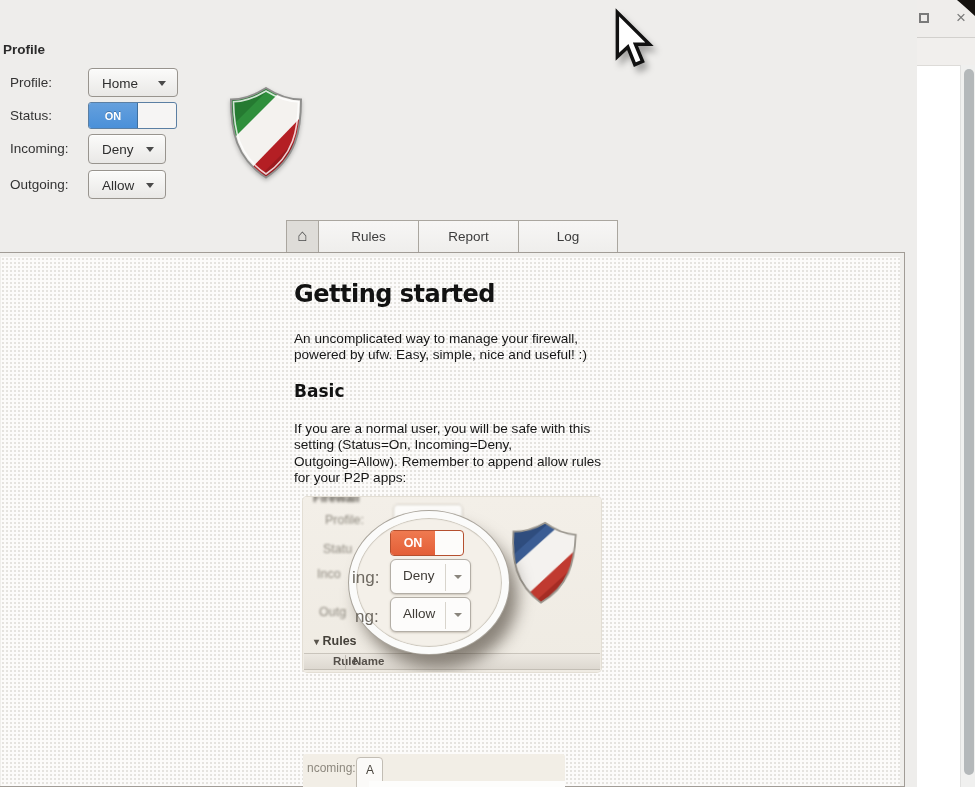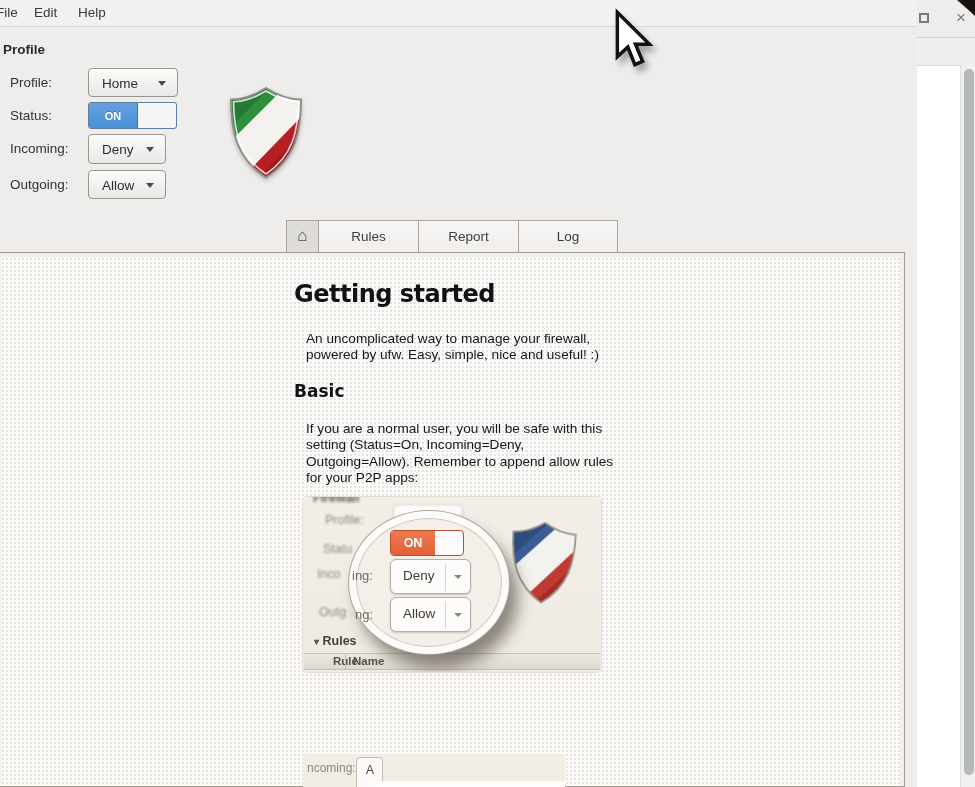--- a/index.html
+++ b/index.html
@@ -39,21 +39,21 @@
   .tab-home { left:286px; width:33px; background:#dedcd8; }
   .tab-home .home-glyph { font-size:17px; color:#4a4a4a; line-height:30px; }
   .tab-rules { left:318px; width:101px; }
   .tab-report { left:418px; width:101px; }
   .tab-log { left:518px; width:100px; }
 
   
   .content-frame { position:absolute; left:-2px; top:252px; width:907px; height:535px; border:1px solid #a19c96; background:#f0efec; }
   .content { position:absolute; left:2px; top:4px; width:899px; height:529px; background-color:#fcfbfa; background-image:radial-gradient(#e5e3df 0.9px, transparent 1px); background-size:4px 4px; overflow:hidden; }
   .h1 { position:absolute; left:294px; top:280px; font-family:"DejaVu Sans", sans-serif; font-size:24px; font-weight:bold; color:#121212; letter-spacing:-0.5px; }
-  .para { position:absolute; left:294px; width:315px; font-size:13.6px; line-height:16.3px; color:#161616;margin-left:12px; }
+  .para { position:absolute; left:294px; width:315px; font-size:13.6px; line-height:16.3px; color:#161616; }
   .p-intro { top:331px; }
   .h2 { position:absolute; left:294px; top:381px; font-family:"DejaVu Sans", sans-serif; font-size:17px; font-weight:bold; color:#121212; }
   .p-basic { top:421px; }
   .p-rename { top:709px; }
 
   
   .shot1 { position:absolute; left:303px; top:497px; width:298px; height:175px; background:linear-gradient(#f3efe8,#efebe3); border-radius:4px; overflow:hidden; box-shadow:0 0 0 1px #e3ded4; }
   .s1-blur { filter:blur(1px); }
   .s1-label { position:absolute; font-size:12.5px; color:#8d887e; }
   .s1-firewall { left:10px; top:-6px; font-weight:bold; color:#5a564e; filter:blur(1.4px); }
@@ -66,21 +66,21 @@
   .s1-col-sep { position:absolute; left:41px; top:1px; width:1px; height:14px; background:#c3beb5; }
   .loupe { position:absolute; left:46px; top:14px; width:160px; height:143px; border-radius:50%; background:#f4f0e9; border:7px solid #fbfbfa; box-shadow:0 0 0 1px #aaa59c, 0 0 1px 1px #c9c4ba inset, 9px 14px 16px rgba(55,45,35,.55); }
   .l-toggle { position:absolute; left:87px; top:33px; width:74px; height:26px; border:1px solid #b5502f; border-radius:4px; background:#fdfcfa; overflow:hidden; }
   .l-toggle-on { position:absolute; left:0; top:0; width:44px; height:100%; background:linear-gradient(#ef7a50,#e35f38); color:#fff; font-size:12.5px; font-weight:bold; text-align:center; line-height:25px; }
   .l-dd { position:absolute; width:81px; height:35px; background:#fdfcfb; border:1px solid #b3aea6; border-radius:6px; box-shadow:0 1px 2px rgba(120,110,95,.35); }
   .l-dd-deny { left:87px; top:62px; }
   .l-dd-allow { left:87px; top:100px; }
   .l-dd .l-dd-label { position:absolute; left:12px; top:8px; font-size:13.5px; color:#3f3b36; }
   .l-dd .l-dd-sep { position:absolute; right:24px; top:4px; width:1px; height:27px; background:#d8d4cc; }
   .l-dd .l-dd-arrow { position:absolute; right:8px; top:15px; width:0; height:0; border-left:4px solid transparent; border-right:4px solid transparent; border-top:4.5px solid #8a857d; }
-  .s1-sharp { position:absolute; font-size:13px; color:#6e6961; }
+  .s1-sharp { position:absolute; font-size:17px; color:#6e6961; }
 
   
   .shot2 { position:absolute; left:303px; top:754px; width:262px; height:40px; background:#f2eee6; border-radius:3px; overflow:hidden; }
   .s2-label { position:absolute; left:4px; top:7px; font-size:12px; color:#8d887e; filter:blur(.4px); }
   .s2-btn { position:absolute; left:53px; top:3px; width:27px; height:37px; background:#fbfaf8; border:1px solid #c2bdb4; border-radius:4px; }
   .s2-btn span { position:absolute; left:9px; top:5px; font-size:12px; color:#4a463f; }
   .s2-dialog { position:absolute; left:66px; top:1px; width:196px; height:39px; }
   .s2-titlebar { position:absolute; left:0; top:0; width:196px; height:26px; background:linear-gradient(#45413c,#332f2b); border-radius:6px 6px 0 0; box-shadow:0 1px 3px rgba(0,0,0,.4); }
   .s2-close { position:absolute; left:24px; top:5px; width:16px; height:16px; border-radius:50%; background:radial-gradient(circle at 35% 30%, #f4764c, #dd4524); box-shadow:0 0 0 1px #8e2f14; }
   .s2-close::after { content:""; position:absolute; left:5px; top:5px; width:6px; height:6px; border-radius:50%; background:rgba(120,25,5,.55); }
@@ -101,25 +101,20 @@
   <div class="bg-scrolltrack">
     <div class="bg-scrollthumb"></div>
   </div>
 </div>
 <svg class="corner-wedge" viewBox="0 0 20 16">
   <path d="M2,0 L20,0 L20,16 Q8,5 2,0 Z" fill="#15120f"></path>
 </svg>
 
 <div class="main-window">
 
-  <div class="menubar">
-    <span class="menu-item menu-file">File</span>
-    <span class="menu-item menu-edit">Edit</span>
-    <span class="menu-item menu-help">Help</span>
-  </div>
 
   <div class="panel-title">Profile</div>
 
   <span class="row-label" style="top:75px;">Profile:</span>
   <div class="dropdown" style="left:88px; top:68px; width:90px; height:29px;">
     <span class="dd-label">Home</span>
     <span class="dd-arrow"></span>
   </div>
 
   <span class="row-label" style="top:108px;">Status:</span>

